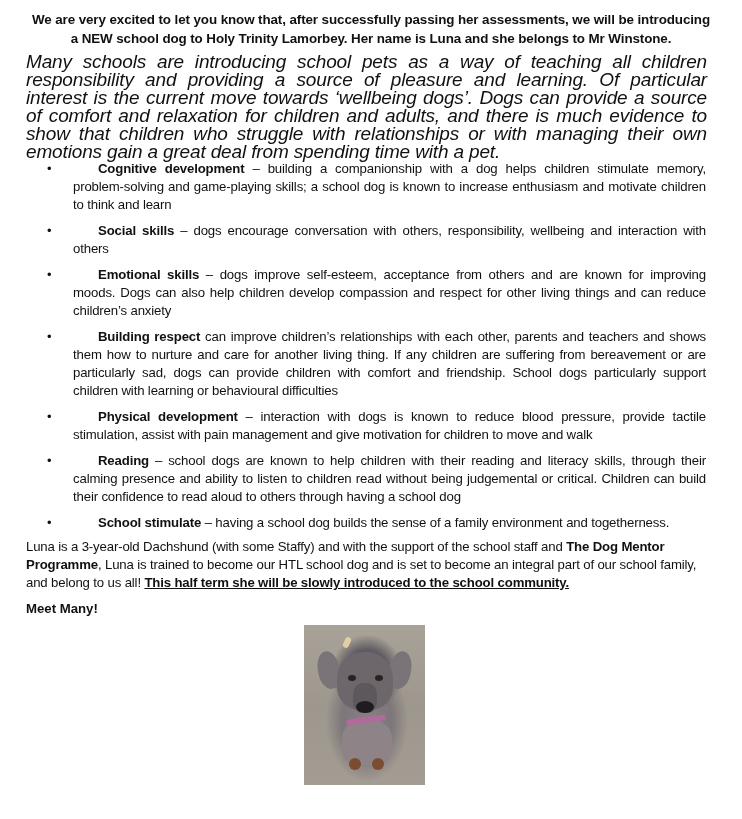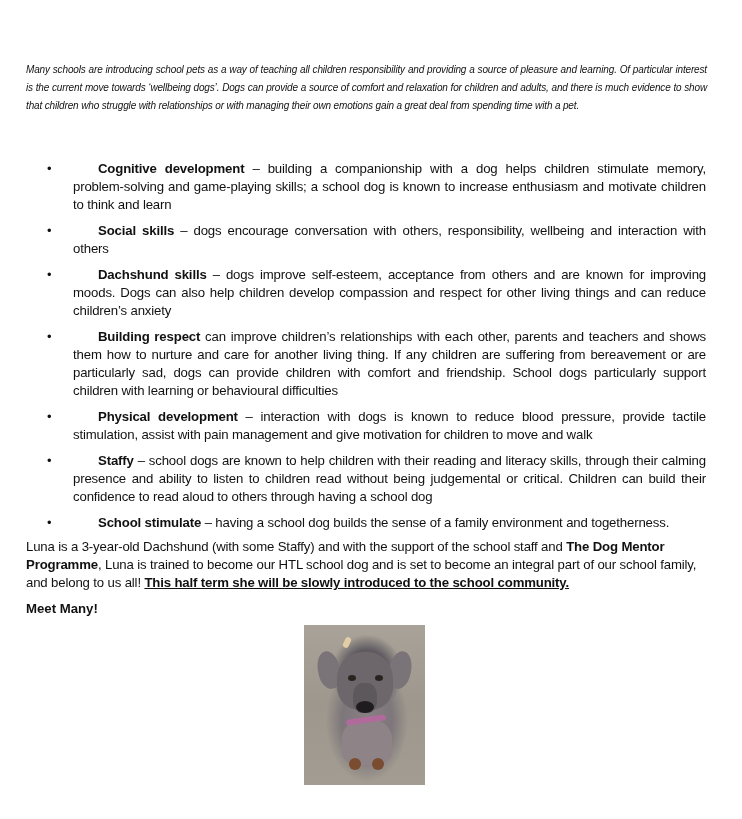--- a/index.html
+++ b/index.html
@@ -12,21 +12,21 @@
     }
     .page { position: absolute; left: 0; top: 0; width: 742px; height: 819px; }
     .intro {
       position: absolute; left: 28px; top: 10px; width: 686px;
       text-align: center; font-weight: bold; font-size: 13.4px; line-height: 19px;
       letter-spacing: -0.1px;
     }
     .italic-para {
       position: absolute; left: 26px; top: 53px; width: 681px;
       font-style: italic; text-align: justify; text-align-last: left;
-      font-size: 10px; line-height: 18px; letter-spacing: -0.15px; margin-top: 8px;
+      font-size: 19px; line-height: 18px; letter-spacing: -0.15px;
     }
     .benefits-lead {
       position: absolute; left: 26px; top: 134px; width: 690px;
       letter-spacing: -0.15px;
     }
     ul.benefits {
       position: absolute; left: 0; top: 160px; width: 742px;
       list-style: none; margin: 0; padding: 0;
     }
     ul.benefits li {
@@ -73,48 +73,49 @@
       position: absolute; left: 0; top: 795px; width: 730px; text-align: center;
       font-family: "DejaVu Sans", sans-serif; font-style: italic;
       font-size: 12.5px; line-height: 16px;
     }
   </style>
 </head>
 <body style="color: rgb(17, 17, 17);">
 
 <div class="page">
 
+  <div class="intro">We are very excited to let you know that, after successfully passing her assessments, we will be introducing a NEW school dog to Holy Trinity Lamorbey. Her name is Luna and she belongs to Mr Winstone.</div>
 
   <div class="italic-para">Many schools are introducing school pets as a way of teaching all children responsibility and providing a source of pleasure and learning. Of particular interest is the current move towards ‘wellbeing dogs’. Dogs can provide a source of comfort and relaxation for children and adults, and there is much evidence to show that children who struggle with relationships or with managing their own emotions gain a great deal from spending time with a pet.</div>
 
 
   <ul class="benefits">
     <li>
       <span class="bullet">•</span>
       <b>Cognitive development</b><span> – building a companionship with a dog helps children stimulate memory, problem-solving and game-playing skills; a school dog is known to increase enthusiasm and motivate children to think and learn</span>
     </li>
     <li>
       <span class="bullet">•</span>
       <b>Social skills</b><span> – dogs encourage conversation with others, responsibility, wellbeing and interaction with others</span>
     </li>
     <li>
       <span class="bullet">•</span>
-      <b>Dachshund skills</b><span> – dogs improve self-esteem, acceptance from others and are known for improving moods. Dogs can also help children develop compassion and respect for other living things and can reduce children’s anxiety</span>
+      <b>Emotional skills</b><span> – dogs improve self-esteem, acceptance from others and are known for improving moods. Dogs can also help children develop compassion and respect for other living things and can reduce children’s anxiety</span>
     </li>
     <li>
       <span class="bullet">•</span>
       <b>Building respect</b><span> can improve children’s relationships with each other, parents and teachers and shows them how to nurture and care for another living thing. If any children are suffering from bereavement or are particularly sad, dogs can provide children with comfort and friendship. School dogs particularly support children with learning or behavioural difficulties</span>
     </li>
     <li>
       <span class="bullet">•</span>
       <b>Physical development</b><span> – interaction with dogs is known to reduce blood pressure, provide tactile stimulation, assist with pain management and give motivation for children to move and walk</span>
     </li>
     <li>
       <span class="bullet">•</span>
-      <b>Staffy</b><span> – school dogs are known to help children with their reading and literacy skills, through their calming presence and ability to listen to children read without being judgemental or critical. Children can build their confidence to read aloud to others through having a school dog</span>
+      <b>Reading</b><span> – school dogs are known to help children with their reading and literacy skills, through their calming presence and ability to listen to children read without being judgemental or critical. Children can build their confidence to read aloud to others through having a school dog</span>
     </li>
     <li>
       <span class="bullet">•</span>
       <b>School stimulate</b><span> – having a school dog builds the sense of a family environment and togetherness.</span>
     </li>
   </ul>
 
   <div class="luna-para"><span>Luna is a 3-year-old Dachshund (with some Staffy) and with the support of the school staff and </span><b>The Dog Mentor Programme</b><span>, Luna is trained to become our HTL school dog and is set to become an integral part of our school family, and belong to us all! </span><u>This half term she will be slowly introduced to the school community.</u></div>
 
   <div class="meet">Meet Many!</div>

